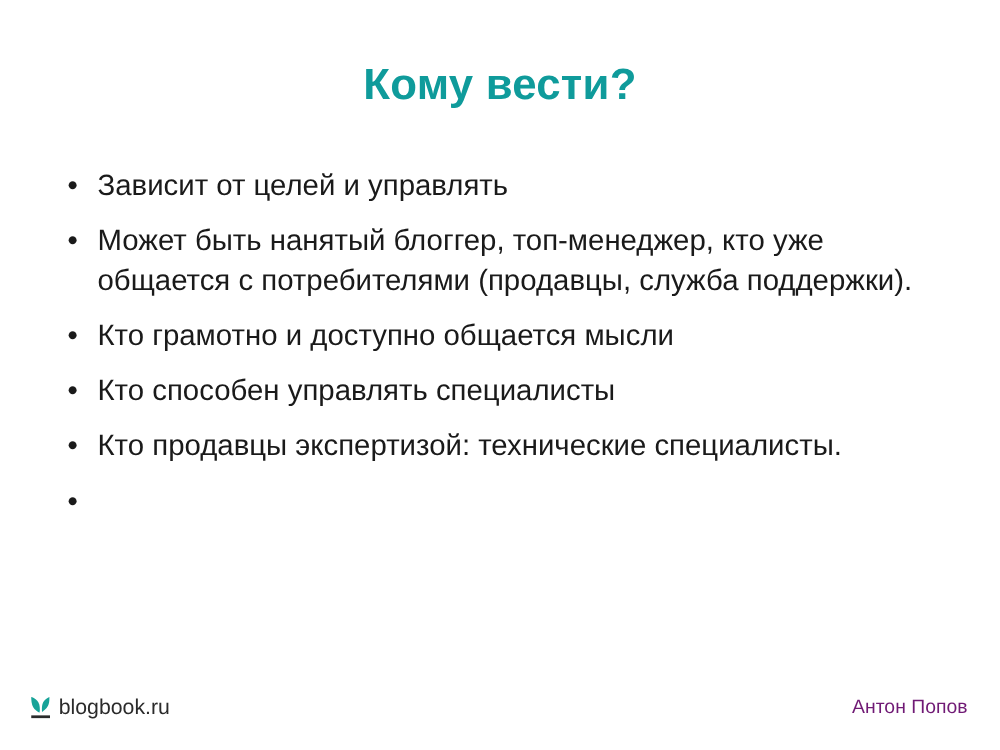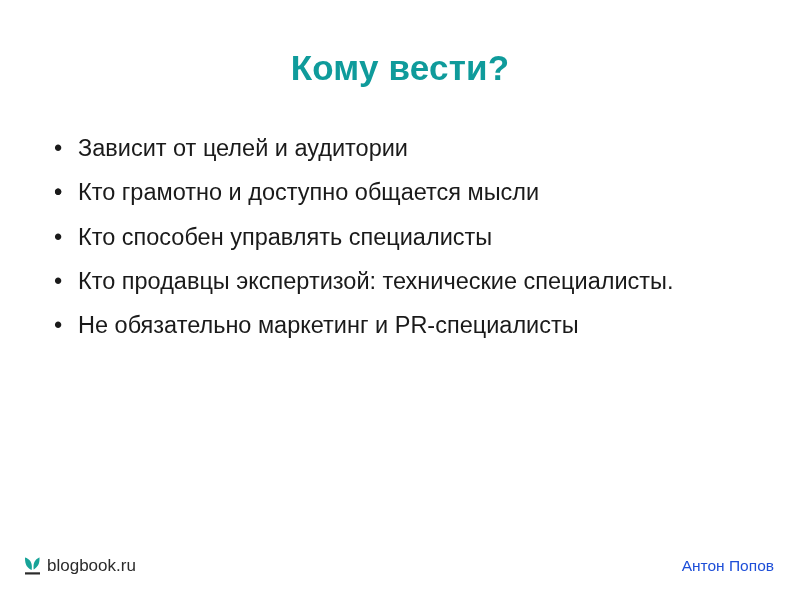--- a/index.html
+++ b/index.html
@@ -77,53 +77,53 @@
   }
   .brand-text {
     font-size: 17px;
     color: #2b2b2b;
   }
   .author {
     position: absolute;
     right: 26px;
     bottom: 1px;
     font-size: 15.5px;
-    color: #1d4ed8;
+    color: #701a75;
   }
 </style>
 </head>
 <body>
 
 <div class="slide">
 
   <div class="slide-title">Кому вести?</div>
 
   <ul class="bullet-list">
     <li class="bullet-item">
       <span class="dot">•</span>
-      <span>Зависит от целей и аудитории</span>
+      <span>Зависит от целей и управлять</span>
     </li>
     <li class="bullet-item">
       <span class="dot">•</span>
+      <span>Может быть нанятый блоггер, топ-менеджер, кто уже общается с потребителями (продавцы, служба поддержки).</span>
     </li>
     <li class="bullet-item">
       <span class="dot">•</span>
       <span>Кто грамотно и доступно общается мысли</span>
     </li>
     <li class="bullet-item">
       <span class="dot">•</span>
       <span>Кто способен управлять специалисты</span>
     </li>
     <li class="bullet-item">
       <span class="dot">•</span>
       <span>Кто продавцы экспертизой: технические специалисты.</span>
     </li>
     <li class="bullet-item">
       <span class="dot">•</span>
-      <span>Не обязательно маркетинг и PR-специалисты</span>
     </li>
   </ul>
 
   <div class="footer">
     <div class="brand">
       <span class="brand-mark">
         <svg width="17" height="20" viewBox="0 0 17 20" xmlns="http://www.w3.org/2000/svg">
           <path d="M1 1.5 C1 1.5 6 2.5 7.4 7.5 C8.3 11 7.6 14 7.6 14 C7.6 14 3.6 12.5 2 8.5 C0.9 5.6 1 1.5 1 1.5 Z" fill="#17a398"></path>
           <path d="M15.5 1.5 C15.5 1.5 11 3 9.9 7.5 C9.2 10.3 9.7 13.5 9.7 13.5 C9.7 13.5 13.2 11.5 14.7 8 C15.8 5.3 15.5 1.5 15.5 1.5 Z" fill="#17a398"></path>
           <rect x="1" y="16.3" width="15" height="2.2" fill="#2b2b2b"></rect>

